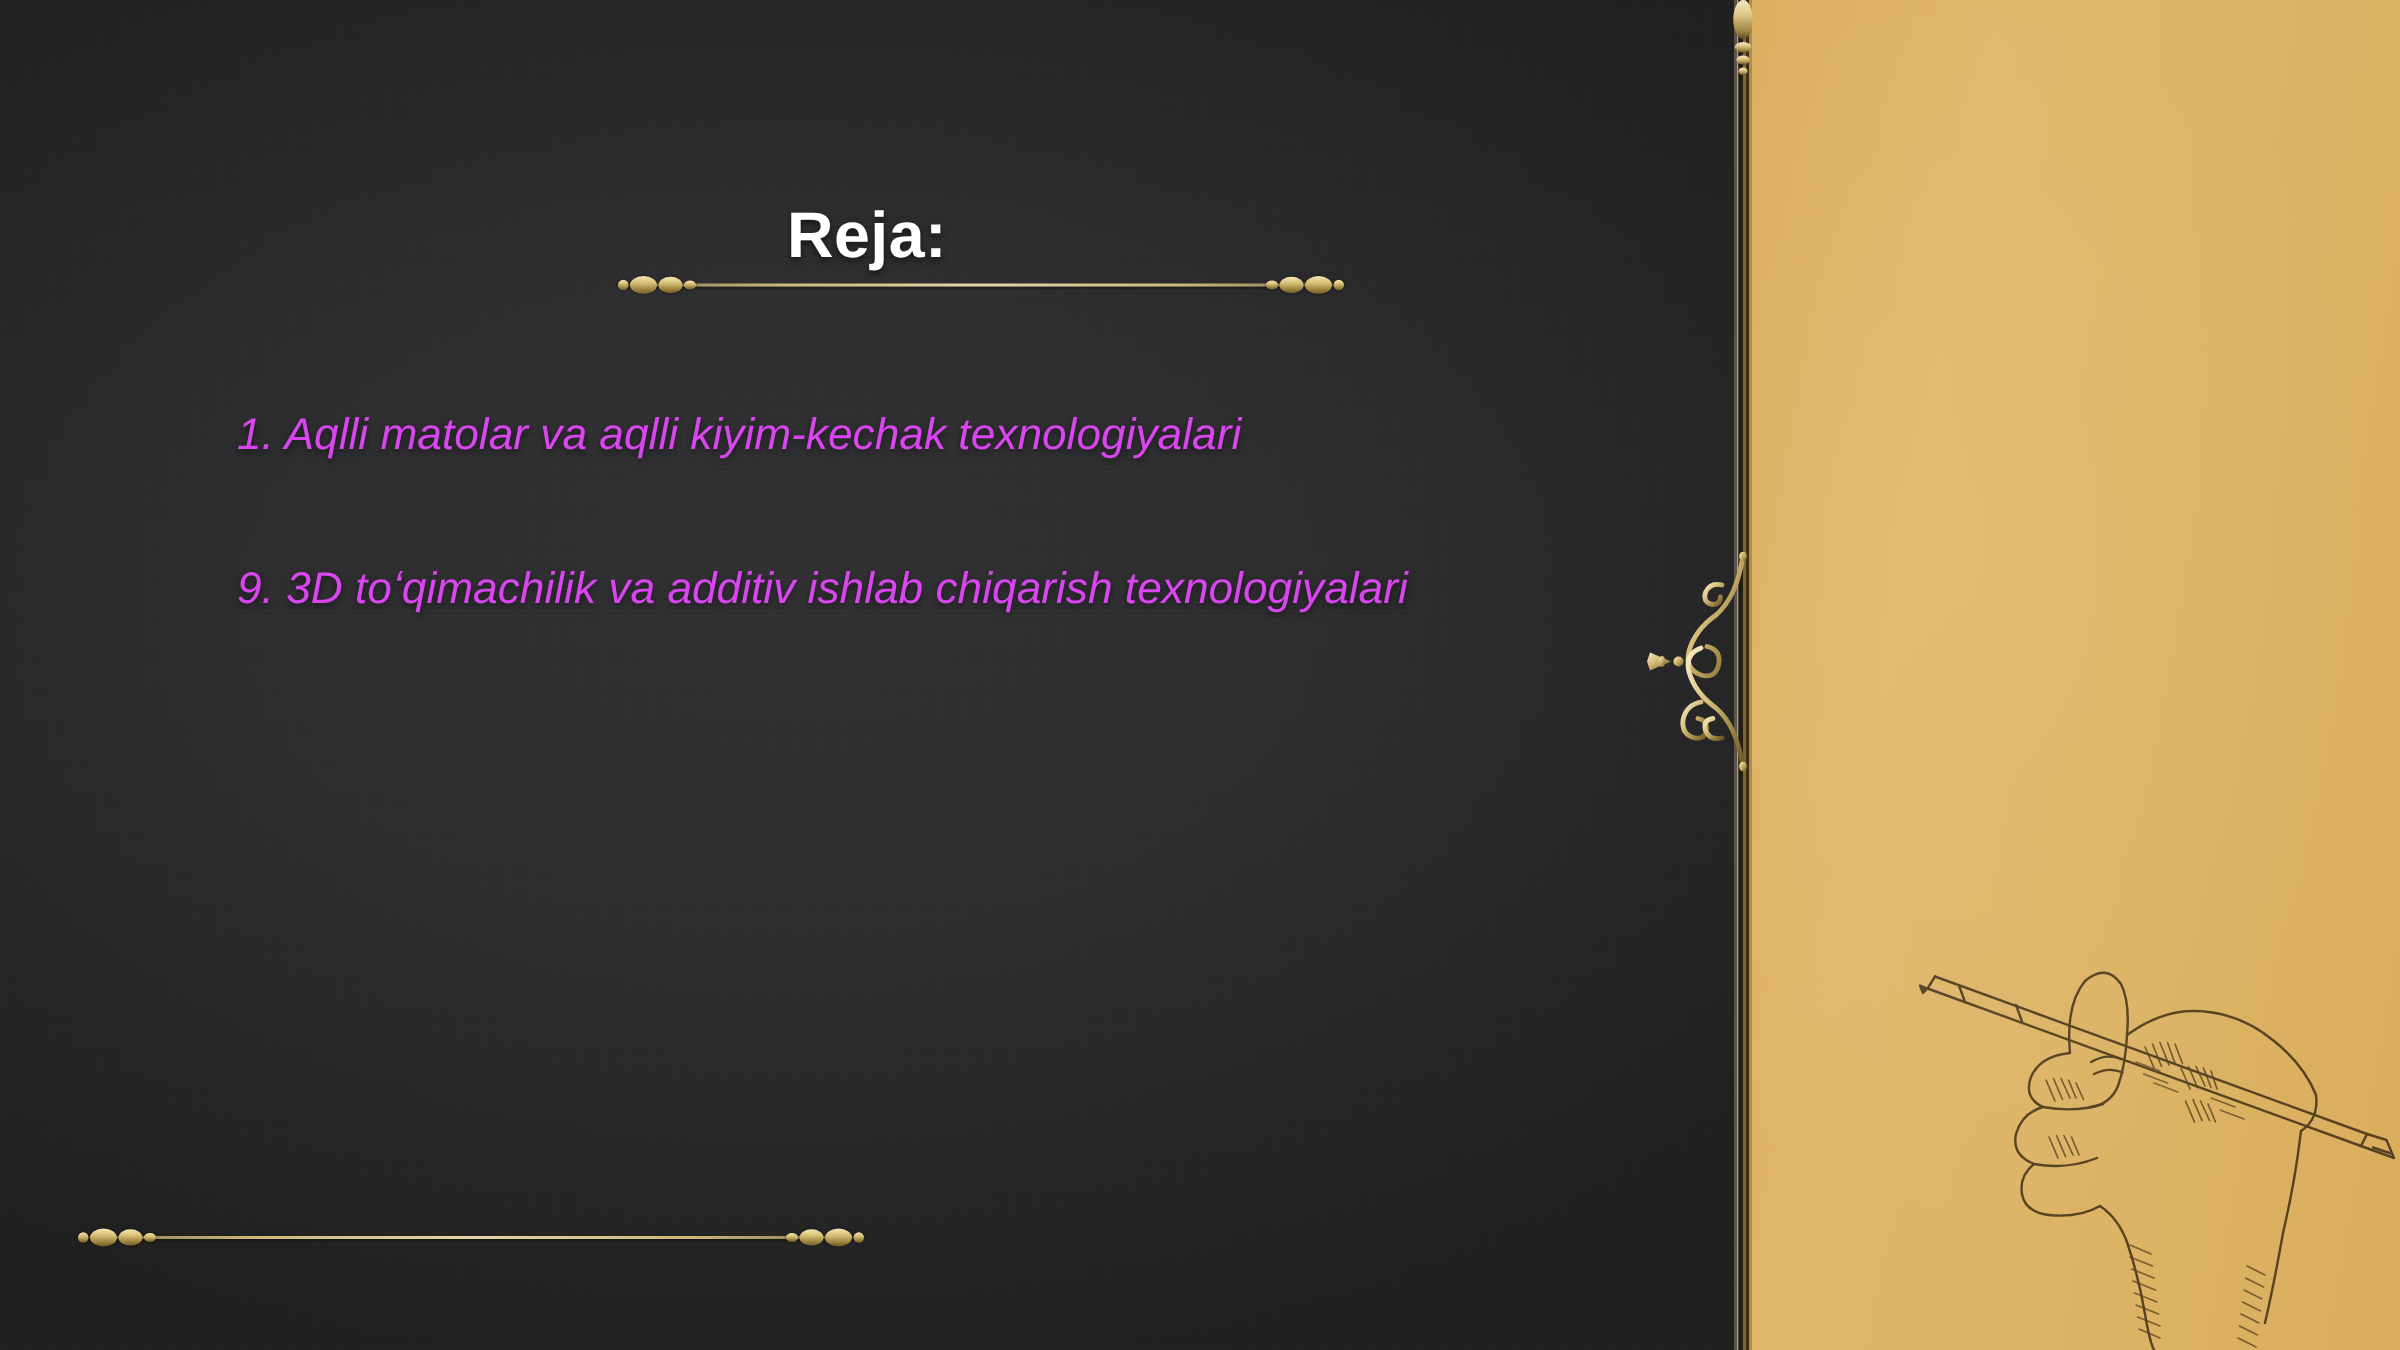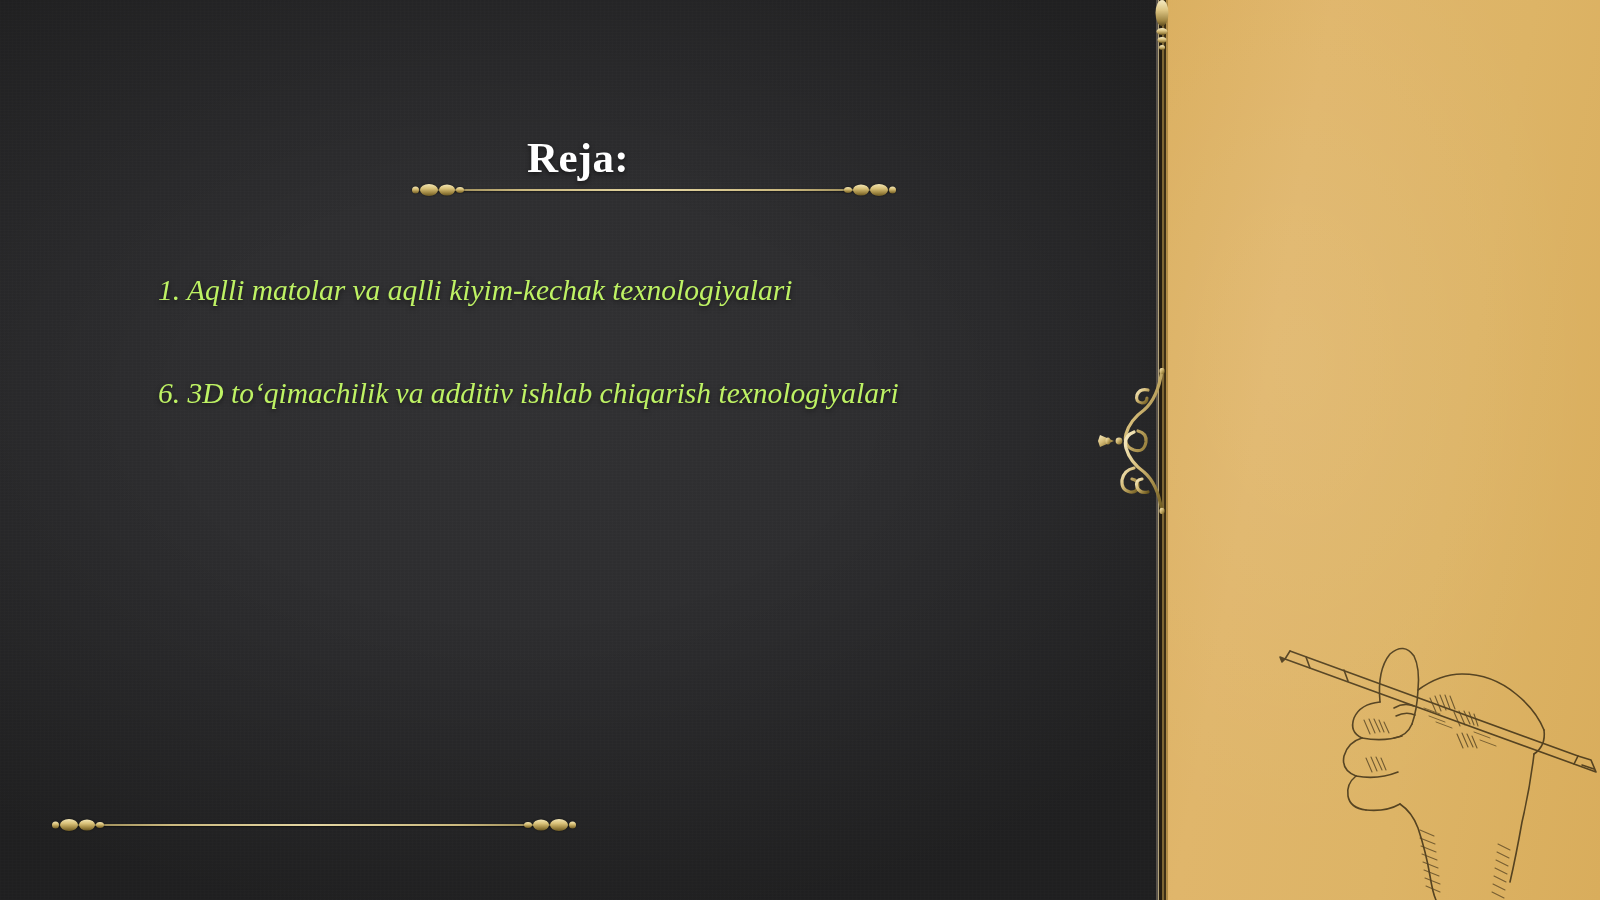--- a/index.html
+++ b/index.html
@@ -6,21 +6,21 @@
     margin: 0;
     padding: 0;
     background: #1c1c1e;
   }
   #slide {
     position: relative;
     width: 1600px;
     height: 900px;
     overflow: hidden;
     background: #2b2b2d;
-    font-family: Liberation Serif, serif;
+    font-family: Liberation Sans, sans-serif;
     -webkit-font-smoothing: antialiased;
   }
 
   
   .dark-stage {
     position: absolute;
     left: 0; top: 0;
     width: 1156px; height: 900px;
     background:
       radial-gradient(ellipse 900px 560px at 46% 42%, #313133 0%, #2c2c2e 55%, #282829 100%);
@@ -98,21 +98,21 @@
   #bottomRule { left: 58px; top: 816px; width: 512px; }
 
   
   .reja-list {
     position: absolute;
     left: 158px;
     top: 272px;
     width: 960px;
   }
   .reja-item {
-    color: #bef264;
+    color: #d946ef;
     font-size: 29.5px;
     font-style: italic;
     font-weight: 500;
     line-height: 1.25;
     margin-bottom: 66px;
     text-shadow: 0 2px 5px rgba(0,0,0,.5);
     white-space: nowrap;
   }
   .reja-item:last-child { margin-bottom: 0; }
 
@@ -203,21 +203,21 @@
     <div class="orn-end right">
       <span class="bead b1"></span>
         <span class="bead b2"></span>
         <span class="bead b3"></span>
         <span class="bead b4"></span>
     </div>
   </div>
 
   <div class="reja-list">
     <div class="reja-item">1. Aqlli matolar va aqlli kiyim-kechak texnologiyalari</div>
-    <div class="reja-item">6. 3D toʻqimachilik va additiv ishlab chiqarish texnologiyalari</div>
+    <div class="reja-item">9. 3D toʻqimachilik va additiv ishlab chiqarish texnologiyalari</div>
   </div>
 
   <div class="orn-rule" id="bottomRule">
     <div class="rule-line"></div>
     <div class="orn-end left">
       <span class="bead b1"></span>
         <span class="bead b2"></span>
         <span class="bead b3"></span>
         <span class="bead b4"></span>
     </div>

